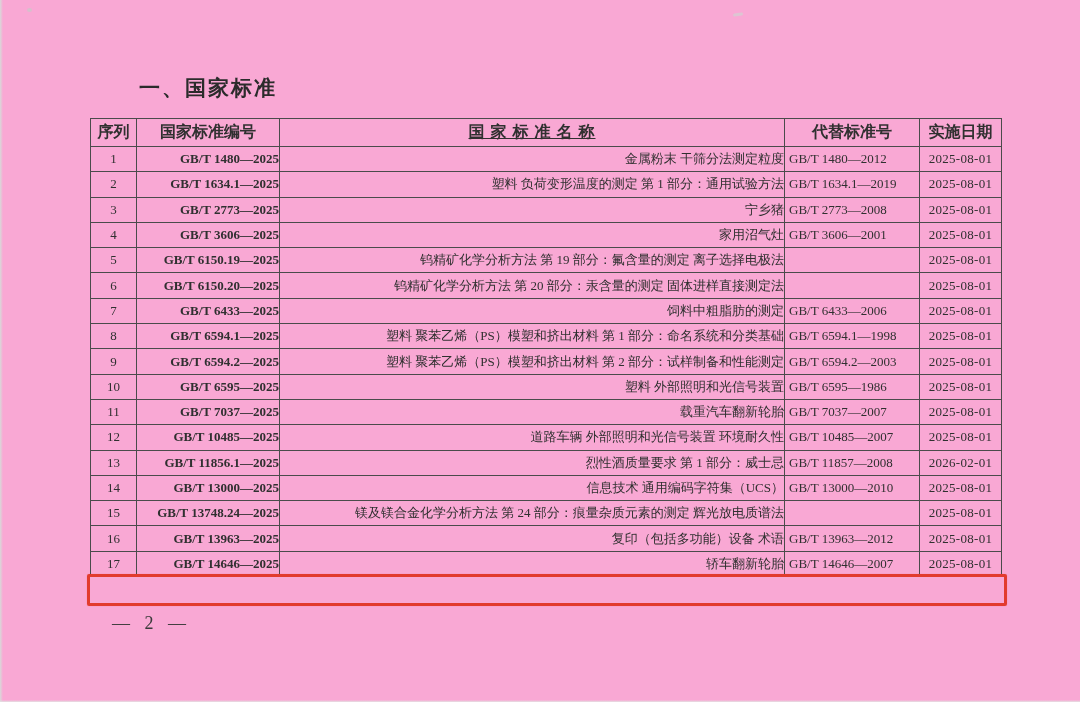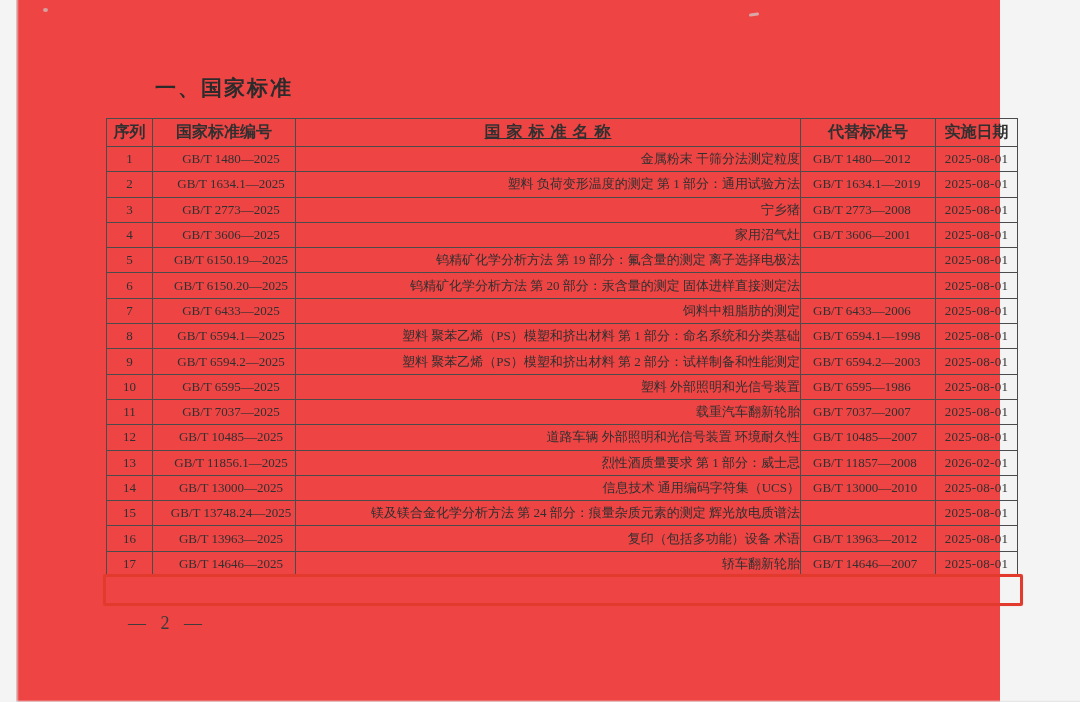--- a/index.html
+++ b/index.html
@@ -3,25 +3,24 @@
 <meta charset="utf-8">
 <style>
   * { margin: 0; padding: 0; box-sizing: border-box; }
   html, body { width: 1080px; height: 702px; overflow: hidden; }
   body {
     background: #f4f4f4;
     font-family: "Liberation Serif", "DejaVu Serif", serif;
   }
   .page {
     position: relative;
-    width: 984px;
+    width: 1080px;
     height: 702px;
-    background: #ef4444;
+    background: #f9a8d4;
     color: #2e2e2e;
-    margin-left: 16px;
   }
   .scan-edge-left {
     position: absolute; left: 0; top: 0; width: 3px; height: 702px;
     background: linear-gradient(to right, #d9d9d9, rgba(252,252,252,0));
   }
   .scan-edge-bottom {
     position: absolute; left: 0; bottom: 0; width: 1080px; height: 2px;
     background: linear-gradient(to top, #e3e3e3, rgba(252,252,252,0));
   }
   .speck-1 {
@@ -61,23 +60,23 @@
   table.std-table { border: 1.5px solid #3d3d3d; }
   table.std-table th {
     height: 28px;
     font-weight: bold;
     text-align: center;
     font-size: 16px;
   }
   th.h-name { letter-spacing: 1px; text-decoration: underline; }
   table.std-table td { height: 25.3px; }
   td.cell-seq  { text-align: center; }
-  td.cell-code { text-align: center; padding-left: 14px; }
+  td.cell-code { text-align: right; padding-left: 14px; font-weight: bold; }
   td.cell-name { text-align: right; padding-left: 9px; }
-  td.cell-replaced { text-align: left; padding-left: 12px; }
+  td.cell-replaced { text-align: left; padding-left: 4px; }
   td.cell-date { text-align: center; letter-spacing: 0.3px; }
   .highlight-box {
     position: absolute;
     border: 3px solid #e23b2e;
     border-radius: 2px;
     pointer-events: none;
     box-shadow: 0 0 1px rgba(226,59,46,.45);
   }
   .footer-page-number {
     position: absolute;

